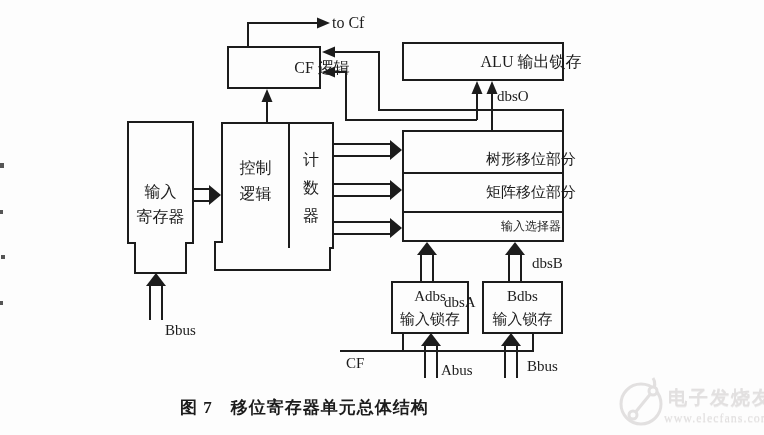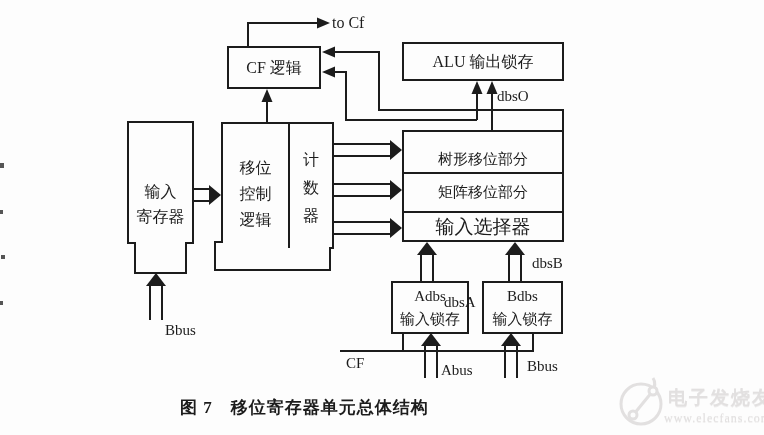--- a/index.html
+++ b/index.html
@@ -2,21 +2,21 @@
 <html><head>
 <meta charset="utf-8">
 <style>
   html,body{margin:0;padding:0;background:#ffffff;}
   #stage{
     position:relative;width:764px;height:435px;background:#fdfdfd;overflow:hidden;
     font-family:"Liberation Serif","DejaVu Serif",serif;color:#1c1c1c;
   }
   #wires{position:absolute;left:0;top:0;}
   .lbl{position:absolute;line-height:1.25;white-space:nowrap;}
-  .boxlbl{display:flex;align-items:center;justify-content:center;text-align:right;}
+  .boxlbl{display:flex;align-items:center;justify-content:center;text-align:right;padding-left:48px;}
   .vstack span{display:block;text-align:center;}
   .sig{font-size:15px;}
   .caption{font-weight:bold;letter-spacing:1px;}
   .wm{position:absolute;color:#e2e0e0;text-shadow:0 1px 0 #efeeee;}
   .wm-brand{font-size:19px;font-weight:bold;letter-spacing:2px;}
   .wm-url{font-size:12px;letter-spacing:1px;}
 </style>
 </head>
 <body>
 
@@ -119,36 +119,35 @@
   <div class="lbl boxlbl" style="left:228px;top:47px;width:92px;height:41px;font-size:16px;">CF 逻辑</div>
 
   <div class="lbl boxlbl" style="left:403px;top:43px;width:160px;height:37px;font-size:16px;">ALU 输出锁存</div>
 
   <div class="lbl vstack" style="left:128px;top:157px;width:65px;font-size:16px;line-height:25px;margin-top:22px;">
     <span>输入</span>
     <span>寄存器</span>
   </div>
 
   <div class="lbl vstack" style="left:222px;top:155px;width:67px;font-size:16px;line-height:26px;">
-    <span>移位</span>
     <span>控制</span>
     <span>逻辑</span>
   </div>
 
   <div class="lbl vstack" style="left:289px;top:146px;width:44px;font-size:16px;line-height:28px;">
     <span>计</span>
     <span>数</span>
     <span>器</span>
   </div>
 
   <div class="lbl boxlbl" style="left:403px;top:144px;width:160px;height:30px;font-size:15px;">树形移位部分</div>
 
   <div class="lbl boxlbl" style="left:403px;top:173px;width:160px;height:39px;font-size:15px;">矩阵移位部分</div>
 
-  <div class="lbl boxlbl" style="left:403px;top:212px;width:160px;height:29px;font-size:19px;">输入选择器</div>
+  <div class="lbl boxlbl" style="left:403px;top:212px;width:160px;height:29px;font-size:12px;">输入选择器</div>
 
   <div class="lbl vstack" style="left:392px;top:285px;width:76px;font-size:15px;line-height:23px;">
     <span>Adbs</span>
     <span>输入锁存</span>
   </div>
 
   <div class="lbl vstack" style="left:483px;top:285px;width:79px;font-size:15px;line-height:23px;">
     <span>Bdbs</span>
     <span>输入锁存</span>
   </div>

